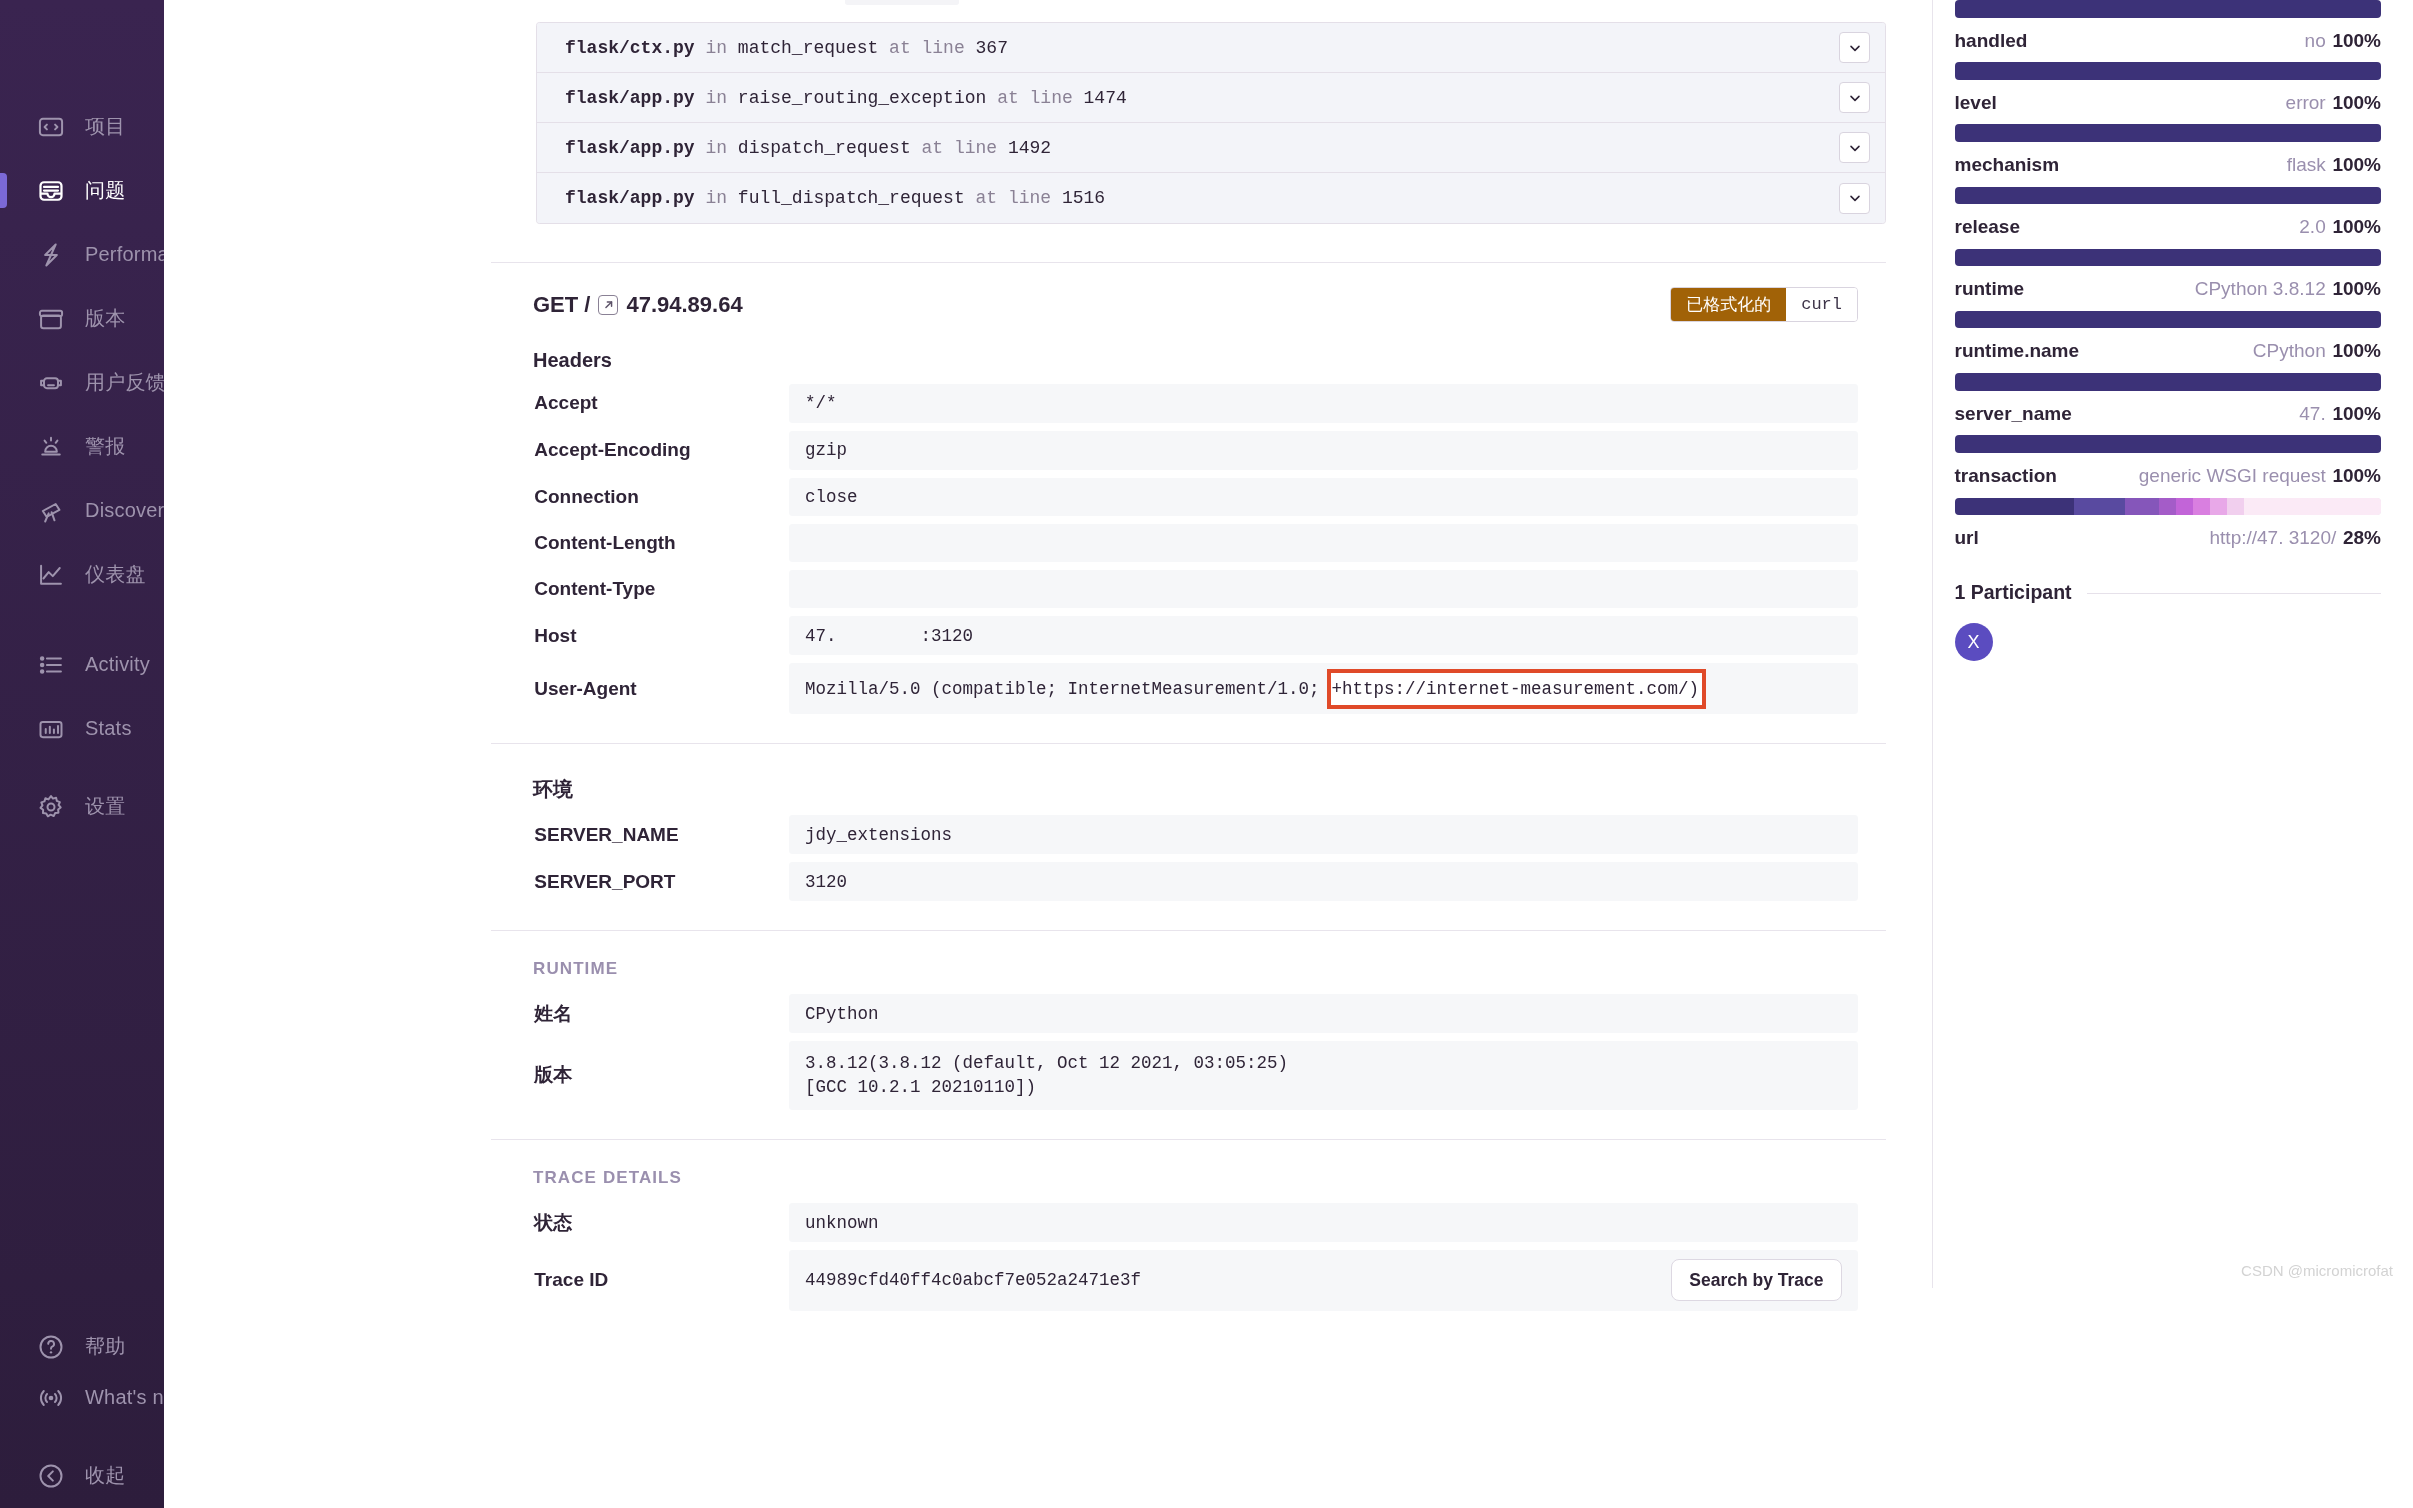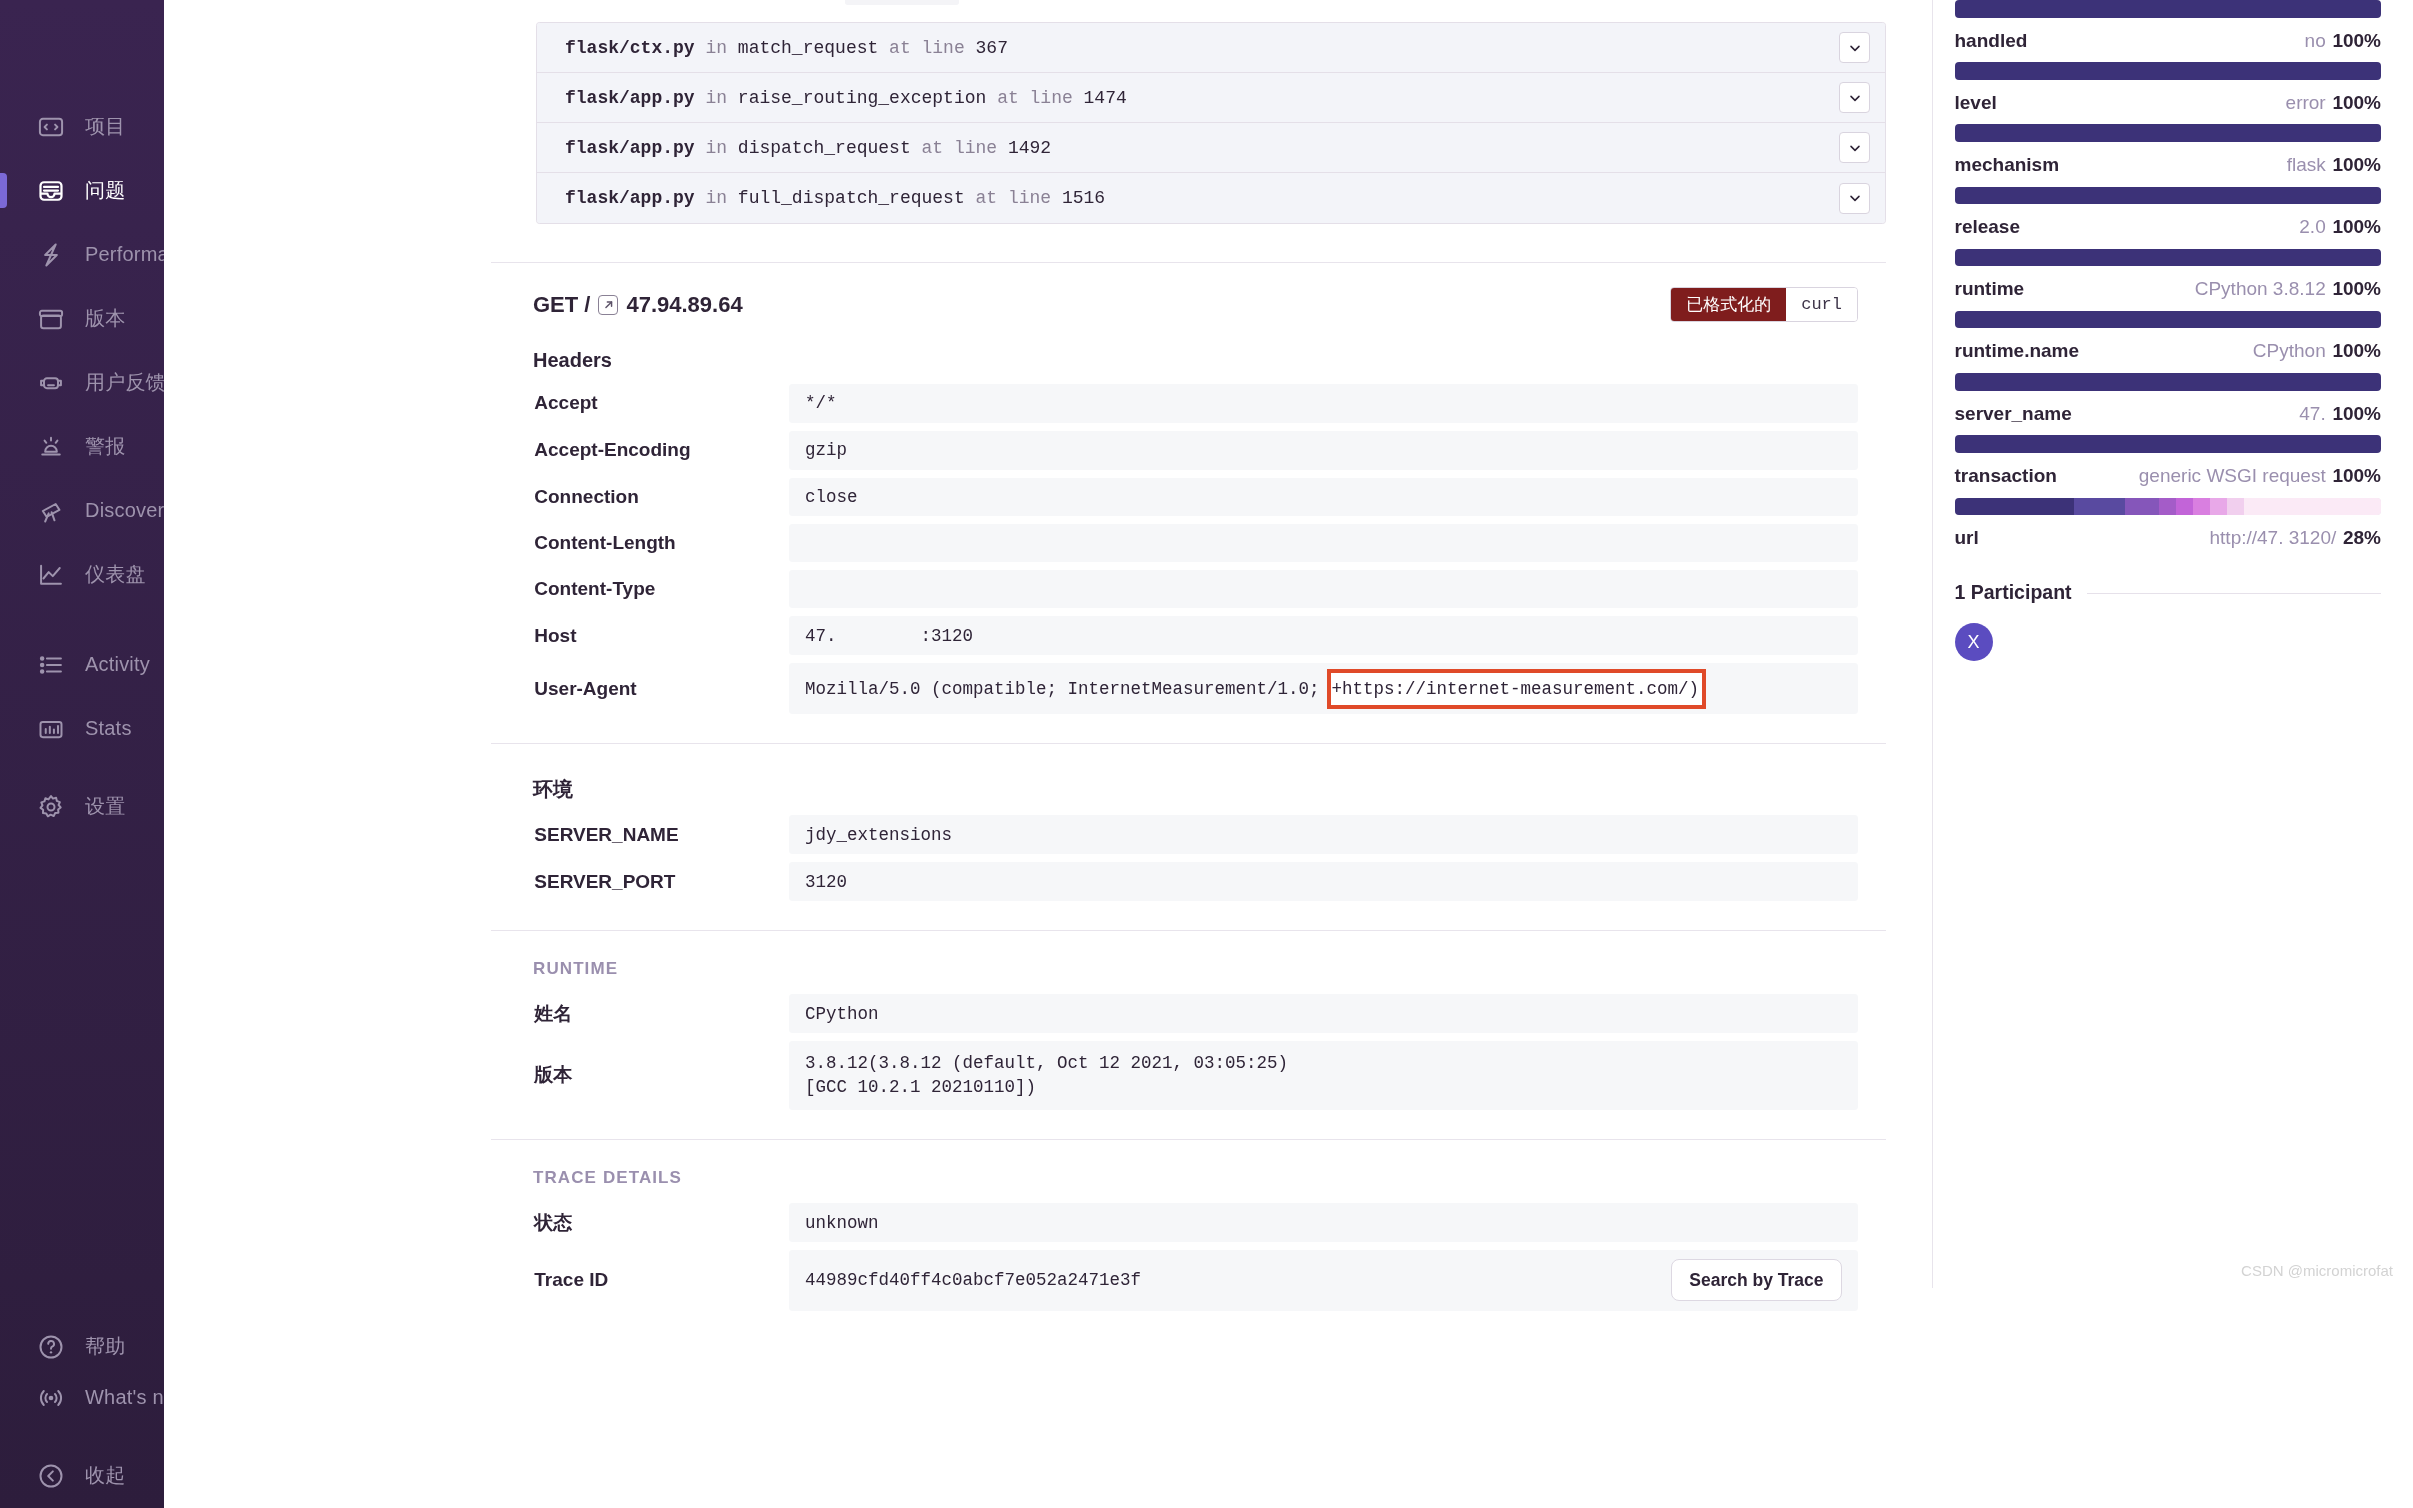--- a/index.html
+++ b/index.html
@@ -105,21 +105,21 @@
     align-items: center; justify-content: center;
     flex: 0 0 20px;
   }
   .extlink svg { width: 13.5px; height: 13.5px; }
   .toggle { display: flex; align-items: stretch; border-radius: 4px; overflow: hidden;
             border: 0.7px solid #d9d4df; height: 35px; }
   .toggle .tg {
     padding: 0 15px; display: flex; align-items: center; justify-content: center;
     font-size: 17px; color: #3e3549; background: #ffffff; cursor: pointer;
   }
-  .toggle .tg.on { background: #7f1d1d; color: #ffffff; font-weight: 500; }
+  .toggle .tg.on { background: #a16207; color: #ffffff; font-weight: 500; }
   .toggle .tg.mono { font-family: "Liberation Mono", monospace; font-size: 17px; }
 
   .sect-h2 {
     font-size: 20px; font-weight: bold; color: #2f2437;
     padding: 27px 0 12px 42px;
   }
   .sect-h2.cn { padding-top: 32px; }
   .sect-h3 {
     font-size: 17px; font-weight: bold; letter-spacing: 1.1px;
     color: #9a8fae; padding: 28px 0 15px 42px; text-transform: uppercase;

